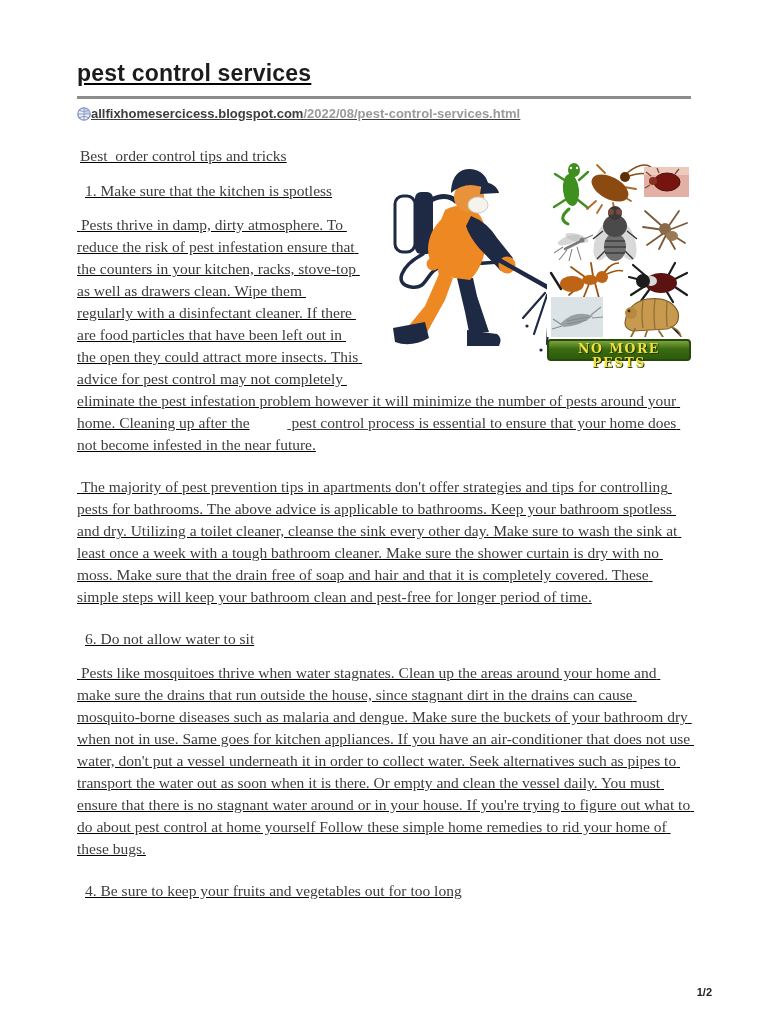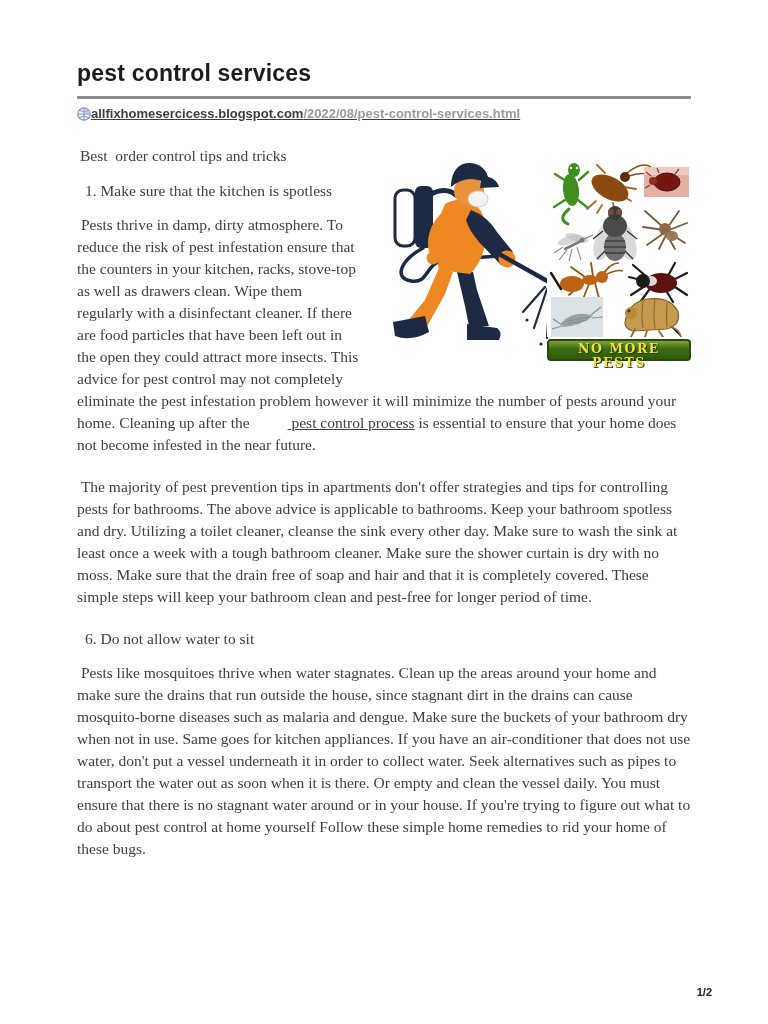--- a/index.html
+++ b/index.html
@@ -2,20 +2,21 @@
 <html><head>
 <meta charset="utf-8">
 <style>
   html,body{margin:0;padding:0;background:#ffffff;}
   .page{
     position:relative;
     width:768px;height:1024px;
     background:#ffffff;
     overflow:hidden;
     font-family:"Liberation Serif", serif;
+    text-decoration:underline;
   }
   .content{padding:60px 77px 0 77px;}
   h1.title{
     margin:0;
     font-family:"Liberation Sans", sans-serif;
     font-size:23px;
     font-weight:bold;
     color:#1c1c1c;
     letter-spacing:0.2px;
     line-height:26px;
@@ -41,21 +42,21 @@
   .article p{margin:0 0 20px 0;white-space:pre-wrap;}
   .article p.intro{margin:0 0 13px 0;padding-left:3px;}
   .article p.item{margin:0 0 12px 0;padding-left:8px;}
   a.inline-link{color:#3e3e3e;text-decoration:underline;margin-left:38px;}
   figure.hero{
     float:right;
     width:318px;
     margin:2px 0 16px 14px;
     padding:0;
     display:flex;
-    align-items:center;
+    align-items:flex-end;
   }
   svg.worker{flex:0 0 auto;margin-right:-16px;margin-top:6px;}
   .collage-col{flex:0 0 auto;width:144px;margin-top:8px;}
   .collage-col svg{display:block;background:#ffffff;}
   .banner{
     margin-top:2px;
     height:15px;
     padding:1px 0 2px 0;
     text-align:center;
     border:2px solid #27490b;
@@ -220,17 +221,18 @@
       <p class="intro">Best  order control tips and tricks</p>
 
       <p class="item">1. Make sure that the kitchen is spotless</p>
       <p><span> Pests thrive in damp, dirty atmosphere. To reduce the risk of pest infestation ensure that the counters in your kitchen, racks, stove-top as well as drawers clean. Wipe them regularly with a disinfectant cleaner. If there are food particles that have been left out in the open they could attract more insects. This advice for pest control may not completely eliminate the pest infestation problem however it will minimize the number of pests around your home. Cleaning up after the</span><a class="inline-link" href="#"> pest control process</a><span> is essential to ensure that your home does not become infested in the near future.</span></p>
 
       <p> The majority of pest prevention tips in apartments don't offer strategies and tips for controlling pests for bathrooms. The above advice is applicable to bathrooms. Keep your bathroom spotless and dry. Utilizing a toilet cleaner, cleanse the sink every other day. Make sure to wash the sink at least once a week with a tough bathroom cleaner. Make sure the shower curtain is dry with no moss. Make sure that the drain free of soap and hair and that it is completely covered. These simple steps will keep your bathroom clean and pest-free for longer period of time.</p>
 
       <p class="item">6. Do not allow water to sit</p>
       <p> Pests like mosquitoes thrive when water stagnates. Clean up the areas around your home and make sure the drains that run outside the house, since stagnant dirt in the drains can cause mosquito-borne diseases such as malaria and dengue. Make sure the buckets of your bathroom dry when not in use. Same goes for kitchen appliances. If you have an air-conditioner that does not use water, don't put a vessel underneath it in order to collect water. Seek alternatives such as pipes to transport the water out as soon when it is there. Or empty and clean the vessel daily. You must ensure that there is no stagnant water around or in your house. If you're trying to figure out what to do about pest control at home yourself Follow these simple home remedies to rid your home of these bugs.</p>
 
+      <p class="item">4. Be sure to keep your fruits and vegetables out for too long</p>
     </div>
   </div>
 
   <div class="page-num">1/2</div>
 </div>
 
 </body></html>

